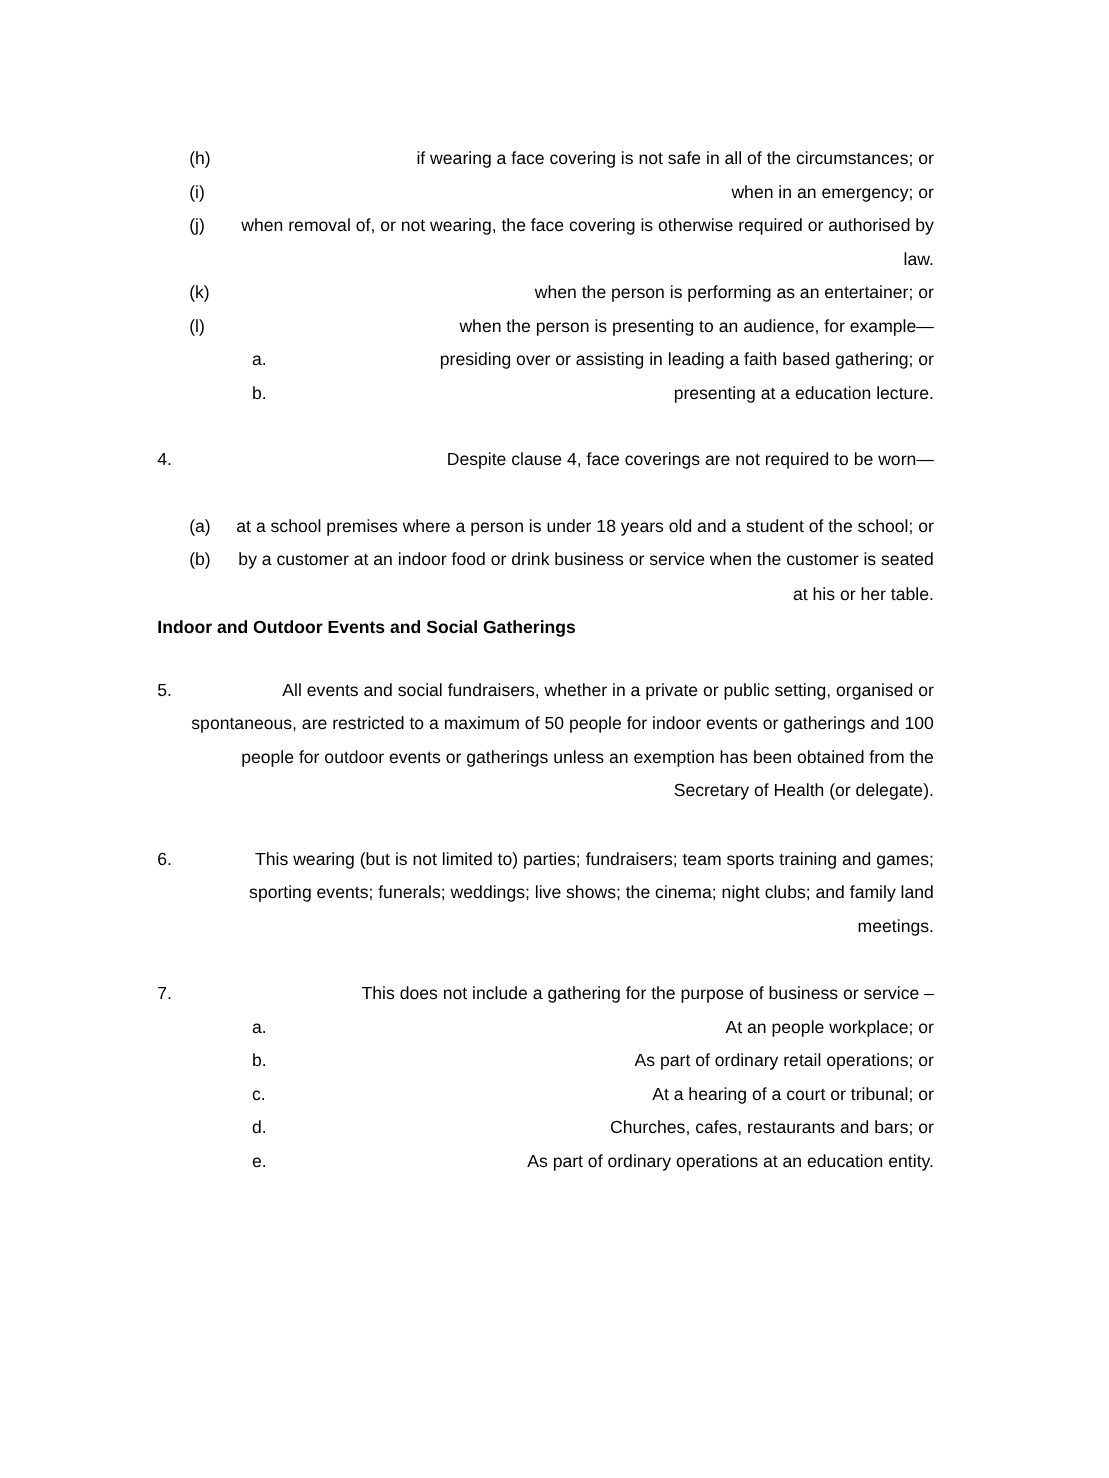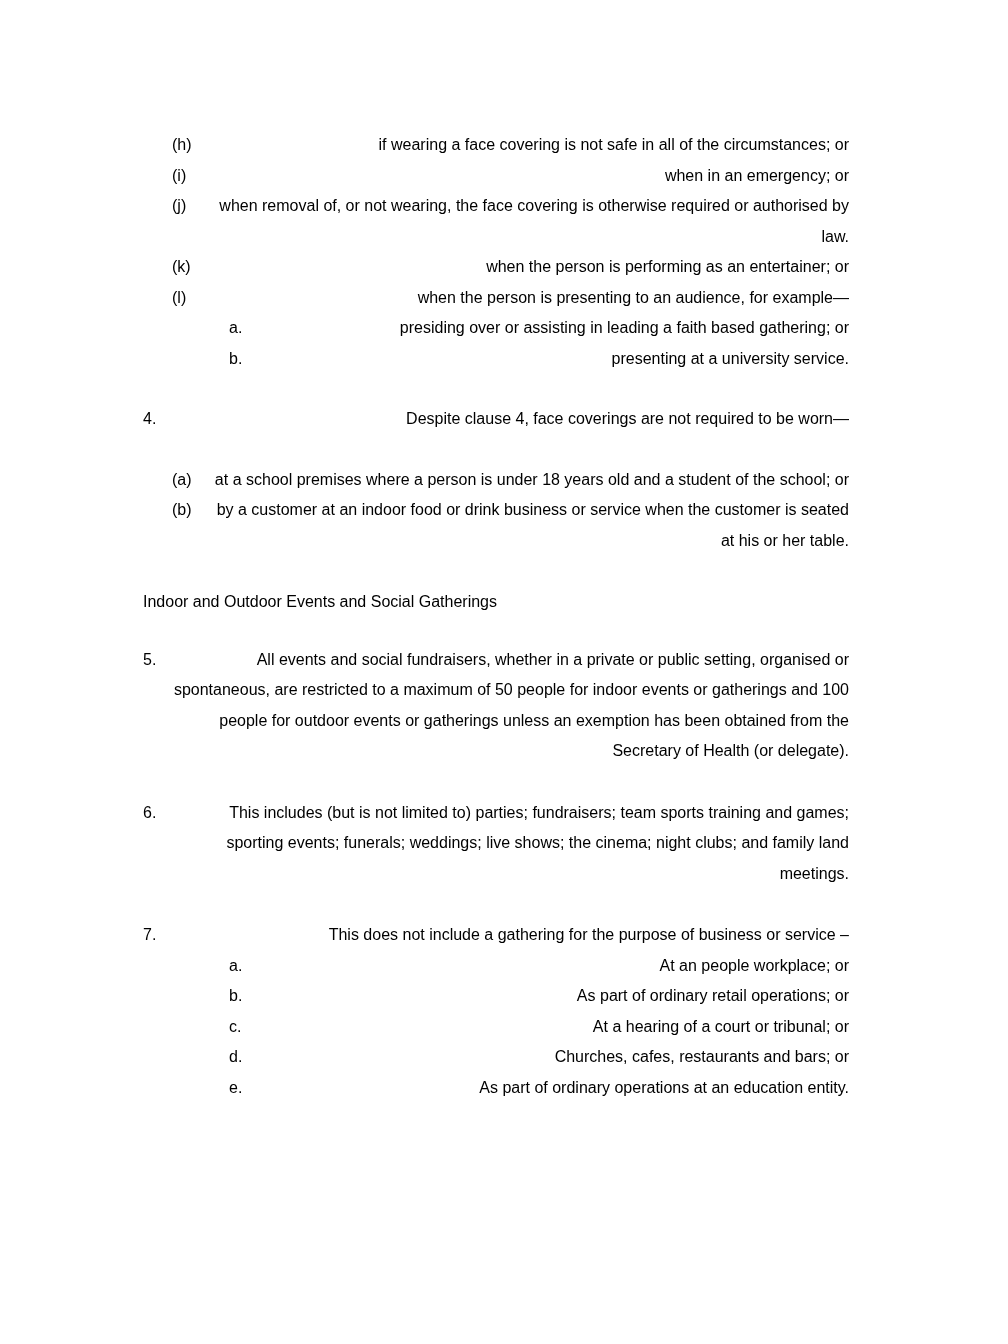--- a/index.html
+++ b/index.html
@@ -35,22 +35,21 @@
   
   .lvl3 { margin-left: 86px; }
   .m-sub { flex: 0 0 30px; }
 
   .justify { text-align: justify; }
 
   .block-gap   { margin-top: 30px; }
   .block-gap31 { margin-top: 31px; }
 
   .heading {
-    margin-top: 31px;
-    font-weight: normal;
+    font-weight: bold;
     font-size: 16px;
     line-height: 30.5px;
   }
 
   .clause5-gap { margin-top: 27px; }
 
   b { font-weight: normal; }
 </style>
 </head>
 <body>
@@ -77,21 +76,21 @@
     <div class="row lvl2">
       <span class="m-letter">(l)</span>
       <span class="text justify">when the person is presenting to an audience, for example—</span>
     </div>
     <div class="row lvl3">
       <span class="m-sub">a.</span>
       <span class="text">presiding over or assisting in leading a faith based gathering; or</span>
     </div>
     <div class="row lvl3">
       <span class="m-sub">b.</span>
-      <span class="text">presenting at a university service.</span>
+      <span class="text">presenting at a education lecture.</span>
     </div>
   </section>
 
   <section class="block-gap">
     <div class="row">
       <span class="m-num">4.</span>
       <span class="text">Despite clause 4, face coverings are not required to be worn—</span>
     </div>
     <div class="row lvl2 block-gap">
       <span class="m-letter">(a)</span>
@@ -108,21 +107,21 @@
   <section class="clause5-gap">
     <div class="row">
       <span class="m-num">5.</span>
       <span class="text justify"><span>All events and social fundraisers, whether in a private or public setting, organised or spontaneous, are restricted to a maximum of </span><b>50 people</b><span> for indoor events or gatherings and </span><b>100 people</b><span> for outdoor events or gatherings unless an exemption has been obtained from the Secretary of Health (or delegate).</span></span>
     </div>
   </section>
 
   <section class="block-gap31">
     <div class="row">
       <span class="m-num">6.</span>
-      <span class="text">This includes (but is not limited to) parties; fundraisers; team sports training and games; sporting events; funerals; weddings; live shows; the cinema; night clubs; and family land meetings.</span>
+      <span class="text">This wearing (but is not limited to) parties; fundraisers; team sports training and games; sporting events; funerals; weddings; live shows; the cinema; night clubs; and family land meetings.</span>
     </div>
   </section>
 
   <section class="block-gap31">
     <div class="row">
       <span class="m-num">7.</span>
       <span class="text">This does not include a gathering for the purpose of business or service –</span>
     </div>
     <div class="row lvl3">
       <span class="m-sub">a.</span>

